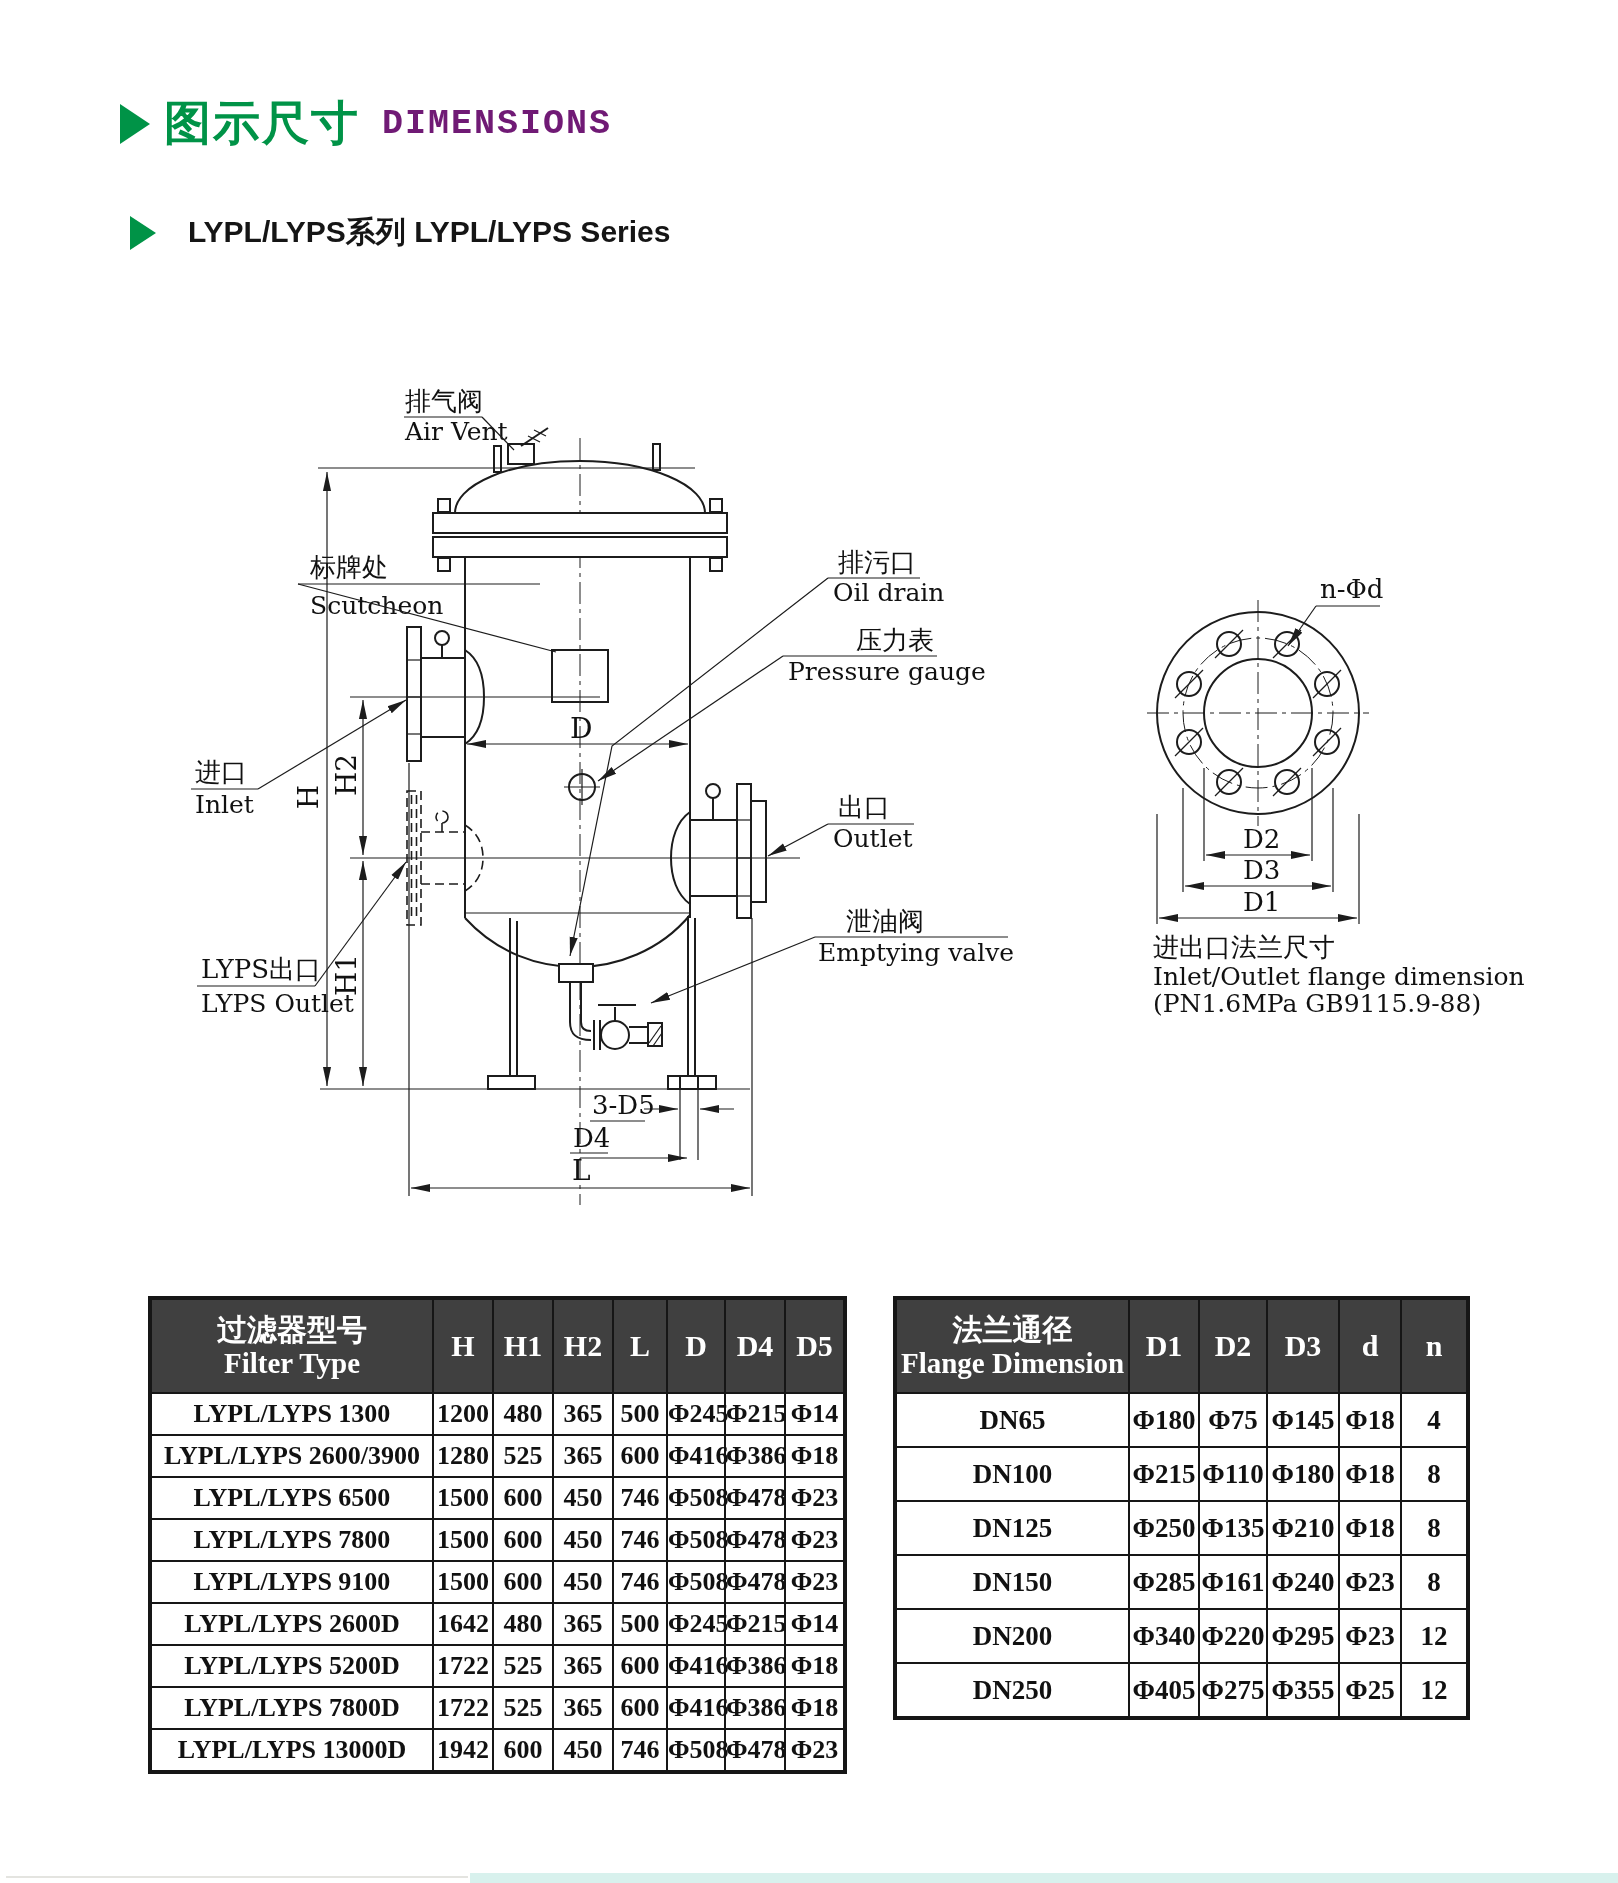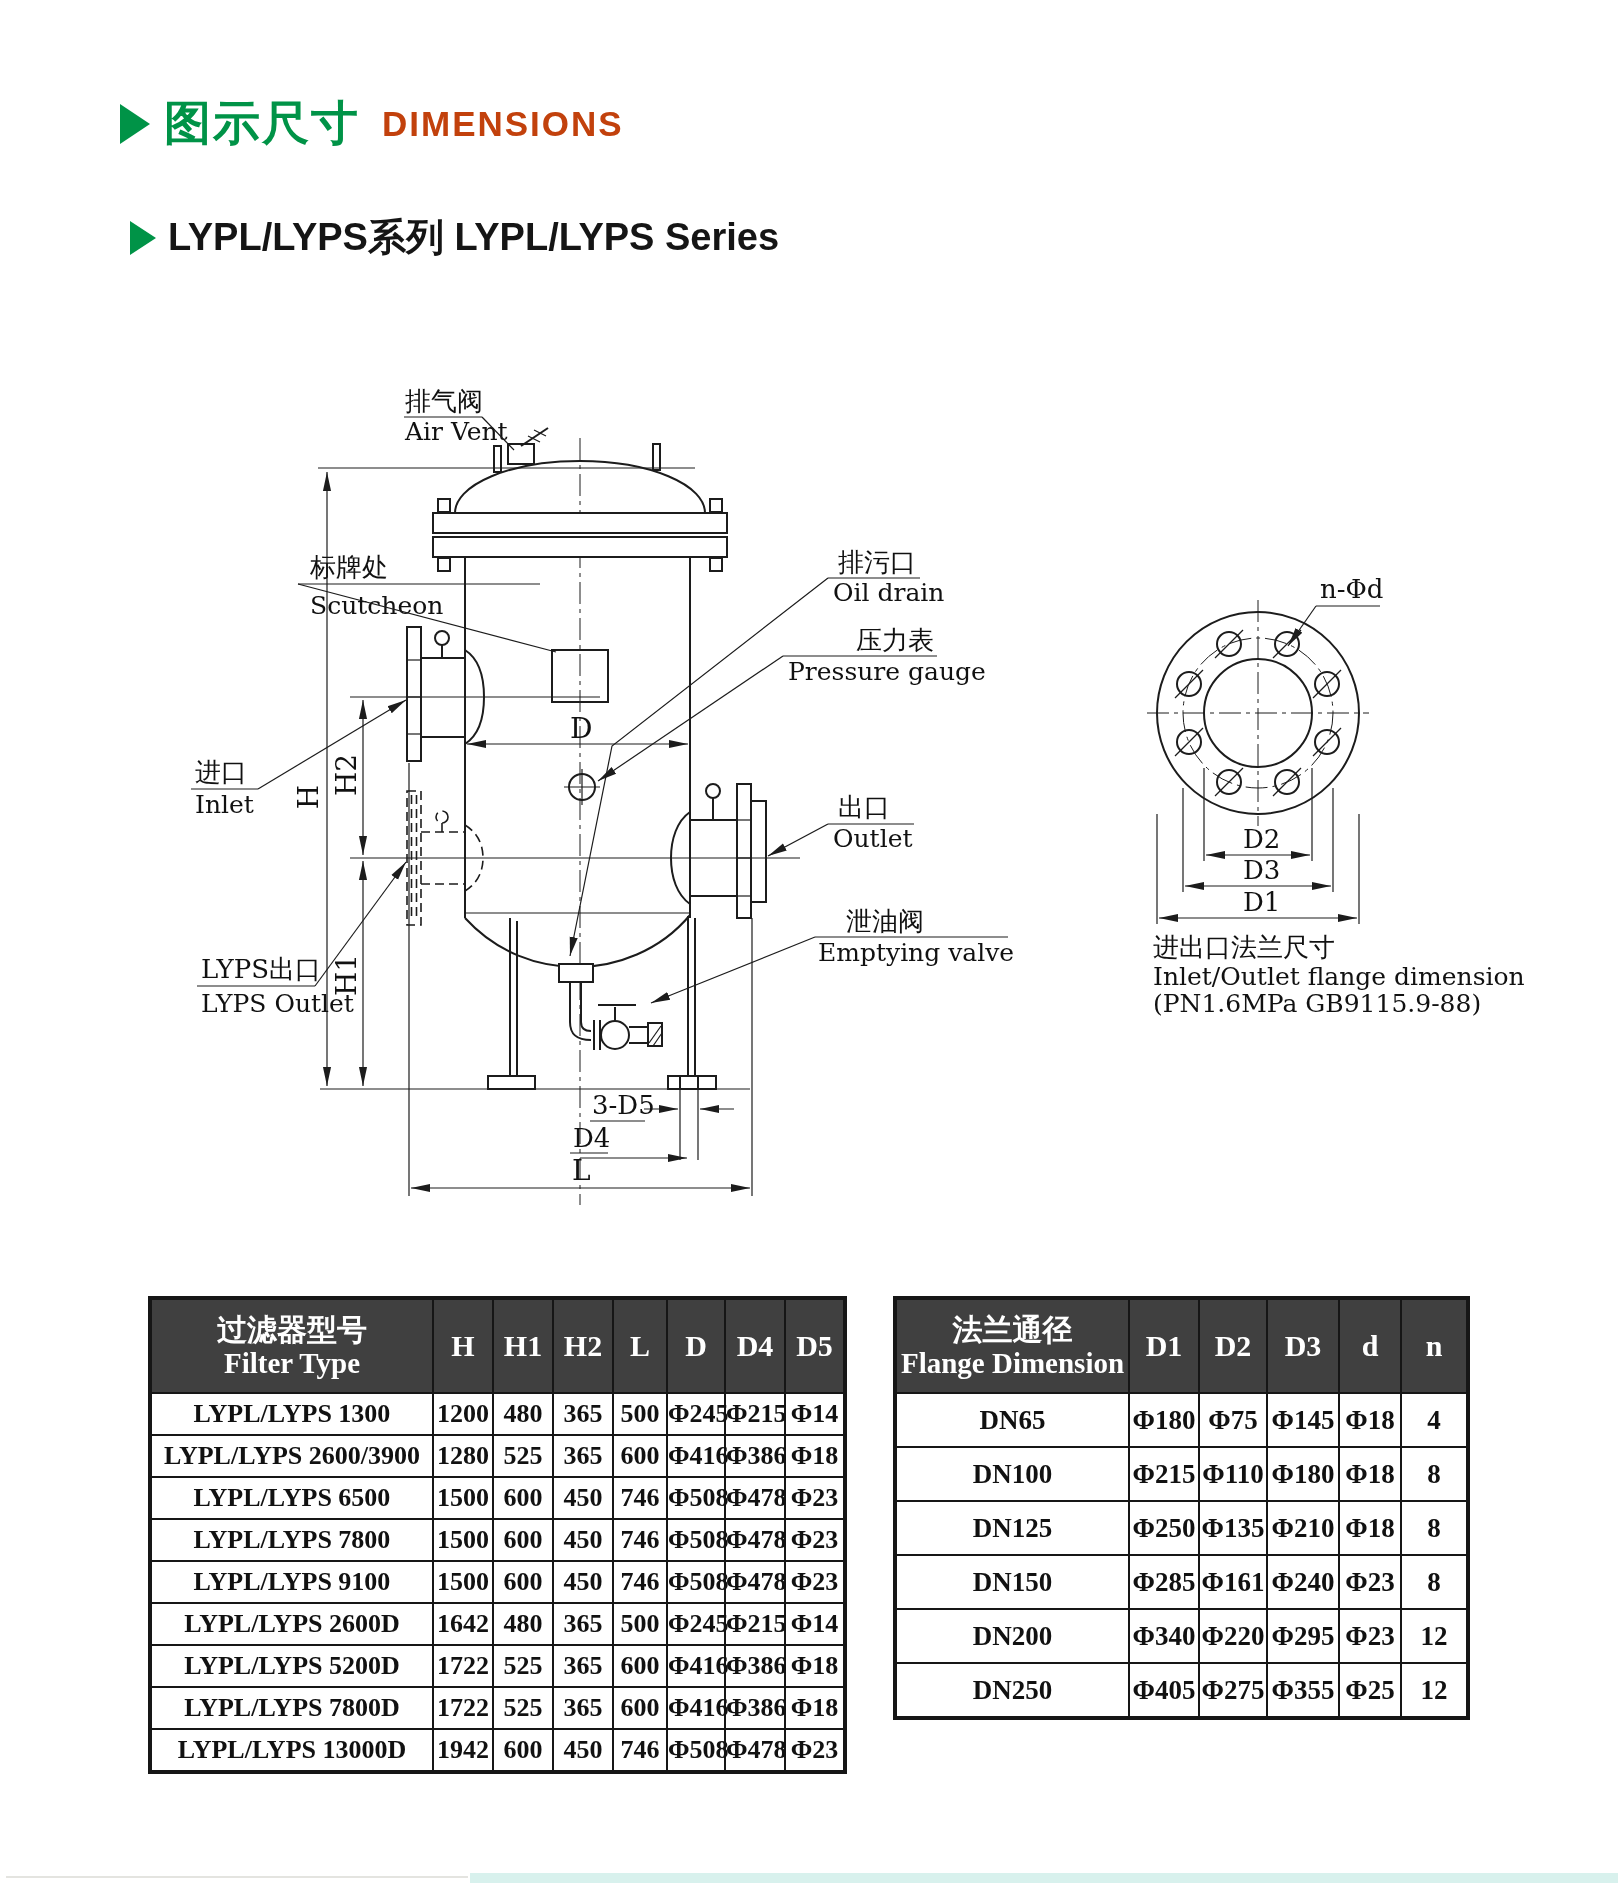--- a/index.html
+++ b/index.html
@@ -6,22 +6,22 @@
   #page{position:relative;width:1618px;height:1883px;background:#ffffff;overflow:hidden;
         font-family:"Liberation Serif",serif;color:#1a1a1a;}
   
   .hdr{position:absolute;display:flex;align-items:center;}
   #hdr1{left:120px;top:92px;}
   #hdr2{left:130px;top:212px;}
   .tri{width:0;height:0;display:inline-block;}
   .tri.big{border-left:30px solid #009347;border-top:20px solid transparent;border-bottom:20px solid transparent;}
   .tri.small{border-left:26px solid #009347;border-top:17px solid transparent;border-bottom:17px solid transparent;}
   .t-zh{font-size:47px;font-weight:bold;color:#009347;margin-left:14px;letter-spacing:2px;font-family:"Liberation Sans",sans-serif;}
-  .t-en{font-size:35px;font-weight:bold;color:#c2410c;margin-left:22px;letter-spacing:2px;font-family:Liberation Sans, sans-serif;}
-  .t2{font-size:38px;font-weight:bold;color:#151515;margin-left:12px;font-family:"Liberation Sans",sans-serif;}
+  .t-en{font-size:35px;font-weight:bold;color:#701a75;margin-left:22px;letter-spacing:2px;font-family:Liberation Mono, monospace;}
+  .t2{font-size:30px;font-weight:bold;color:#151515;margin-left:32px;font-family:"Liberation Sans",sans-serif;}
   
   #draw{position:absolute;left:0;top:0;width:1618px;height:1883px;}
   .obj{stroke:#1c1c1c;stroke-width:2;fill:none;}
   .objf{stroke:#1c1c1c;stroke-width:2;fill:#ffffff;}
   .thin{stroke:#1c1c1c;stroke-width:1.2;fill:none;}
   .cl{stroke:#1c1c1c;stroke-width:1;fill:none;stroke-dasharray:22 5 4 5;}
   .dsh{stroke:#1c1c1c;stroke-width:1.6;fill:none;stroke-dasharray:9 5;}
   .cad{font-family:"DejaVu Serif",serif;fill:#111;}
   .cad26{font-size:26px;}
   .cad25{font-size:25px;}

